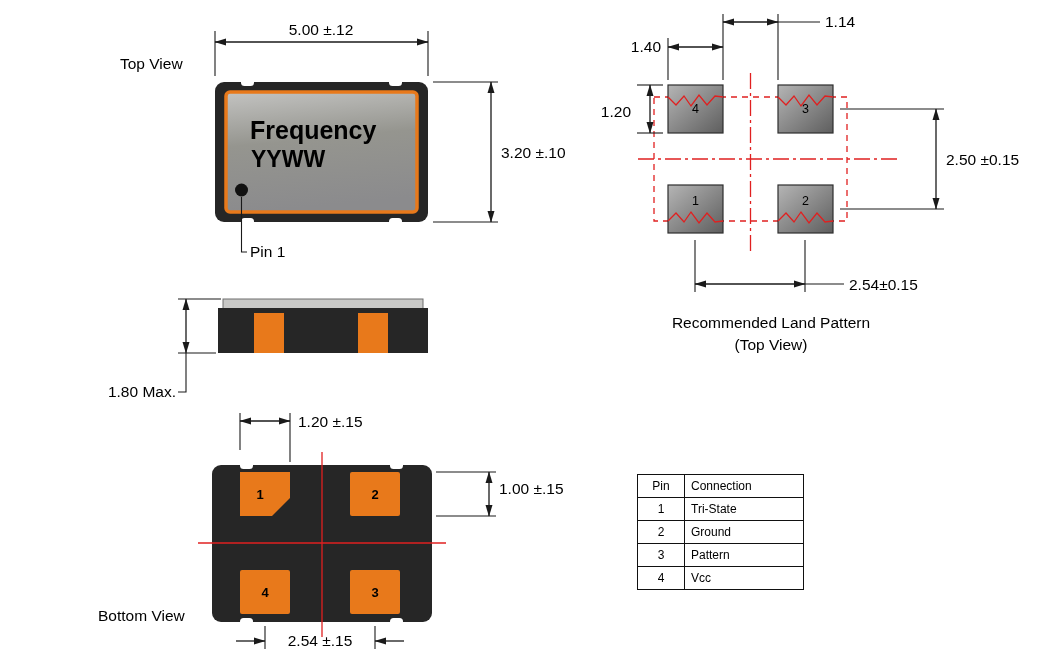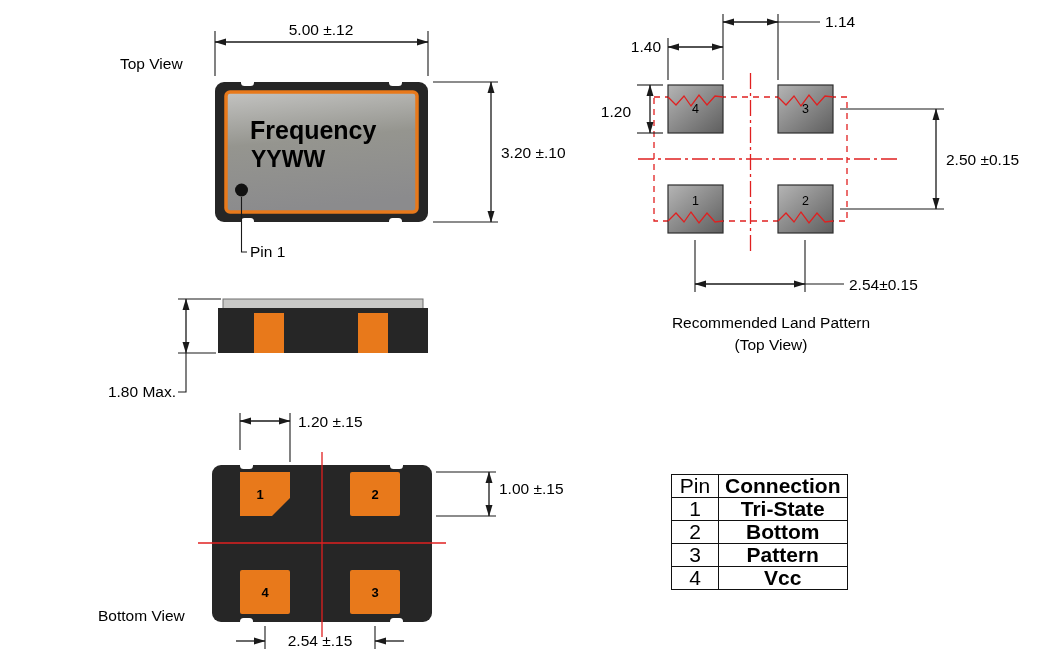--- a/index.html
+++ b/index.html
@@ -5,25 +5,25 @@
   html,body{margin:0;padding:0;background:#fff;}
   #stage{position:relative;width:1054px;height:652px;background:#ffffff;
          font-family:"Liberation Sans",sans-serif;overflow:hidden;}
   #stage svg{position:absolute;left:0;top:0;}
   text{font-family:"Liberation Sans",sans-serif;fill:#000;}
   .t15{font-size:15.5px;}
   .dim{stroke:#1a1a1a;stroke-width:1.3;fill:none;}
   .ext{stroke:#1a1a1a;stroke-width:1.1;fill:none;}
   .redline{stroke:#e02020;stroke-width:1.3;fill:none;}
   #pin-table{position:absolute;left:637px;top:474px;border-collapse:collapse;
-             font-size:21px;color:#000;background:#fff;margin-left:34px;}
+             font-size:12px;color:#000;background:#fff;}
   #pin-table th,#pin-table td{border:1.5px solid #111;font-weight:normal;
              line-height:20px;padding:1px 6px;}
   #pin-table .c-pin{width:34px;text-align:center;}
-  #pin-table .c-conn{width:106px;text-align:center;font-weight:bold;}
+  #pin-table .c-conn{width:106px;text-align:left;}
 </style>
 </head>
 <body>
 
 <div id="stage">
 <svg width="1054" height="652" viewBox="0 0 1054 652">
   <defs>
     <marker id="arr" markerWidth="12" markerHeight="9" refX="11" refY="4.5" orient="auto-start-reverse" markerUnits="userSpaceOnUse">
       <path d="M0,1 L11.5,4.5 L0,8 Z" fill="#1a1a1a"></path>
     </marker>
@@ -172,21 +172,21 @@
       <th class="c-conn">Connection</th>
     </tr>
   </thead>
   <tbody>
     <tr>
       <td class="c-pin">1</td>
       <td class="c-conn">Tri-State</td>
     </tr>
     <tr>
       <td class="c-pin">2</td>
-      <td class="c-conn">Bottom</td>
+      <td class="c-conn">Ground</td>
     </tr>
     <tr>
       <td class="c-pin">3</td>
       <td class="c-conn">Pattern</td>
     </tr>
     <tr>
       <td class="c-pin">4</td>
       <td class="c-conn">Vcc</td>
     </tr>
   </tbody>

